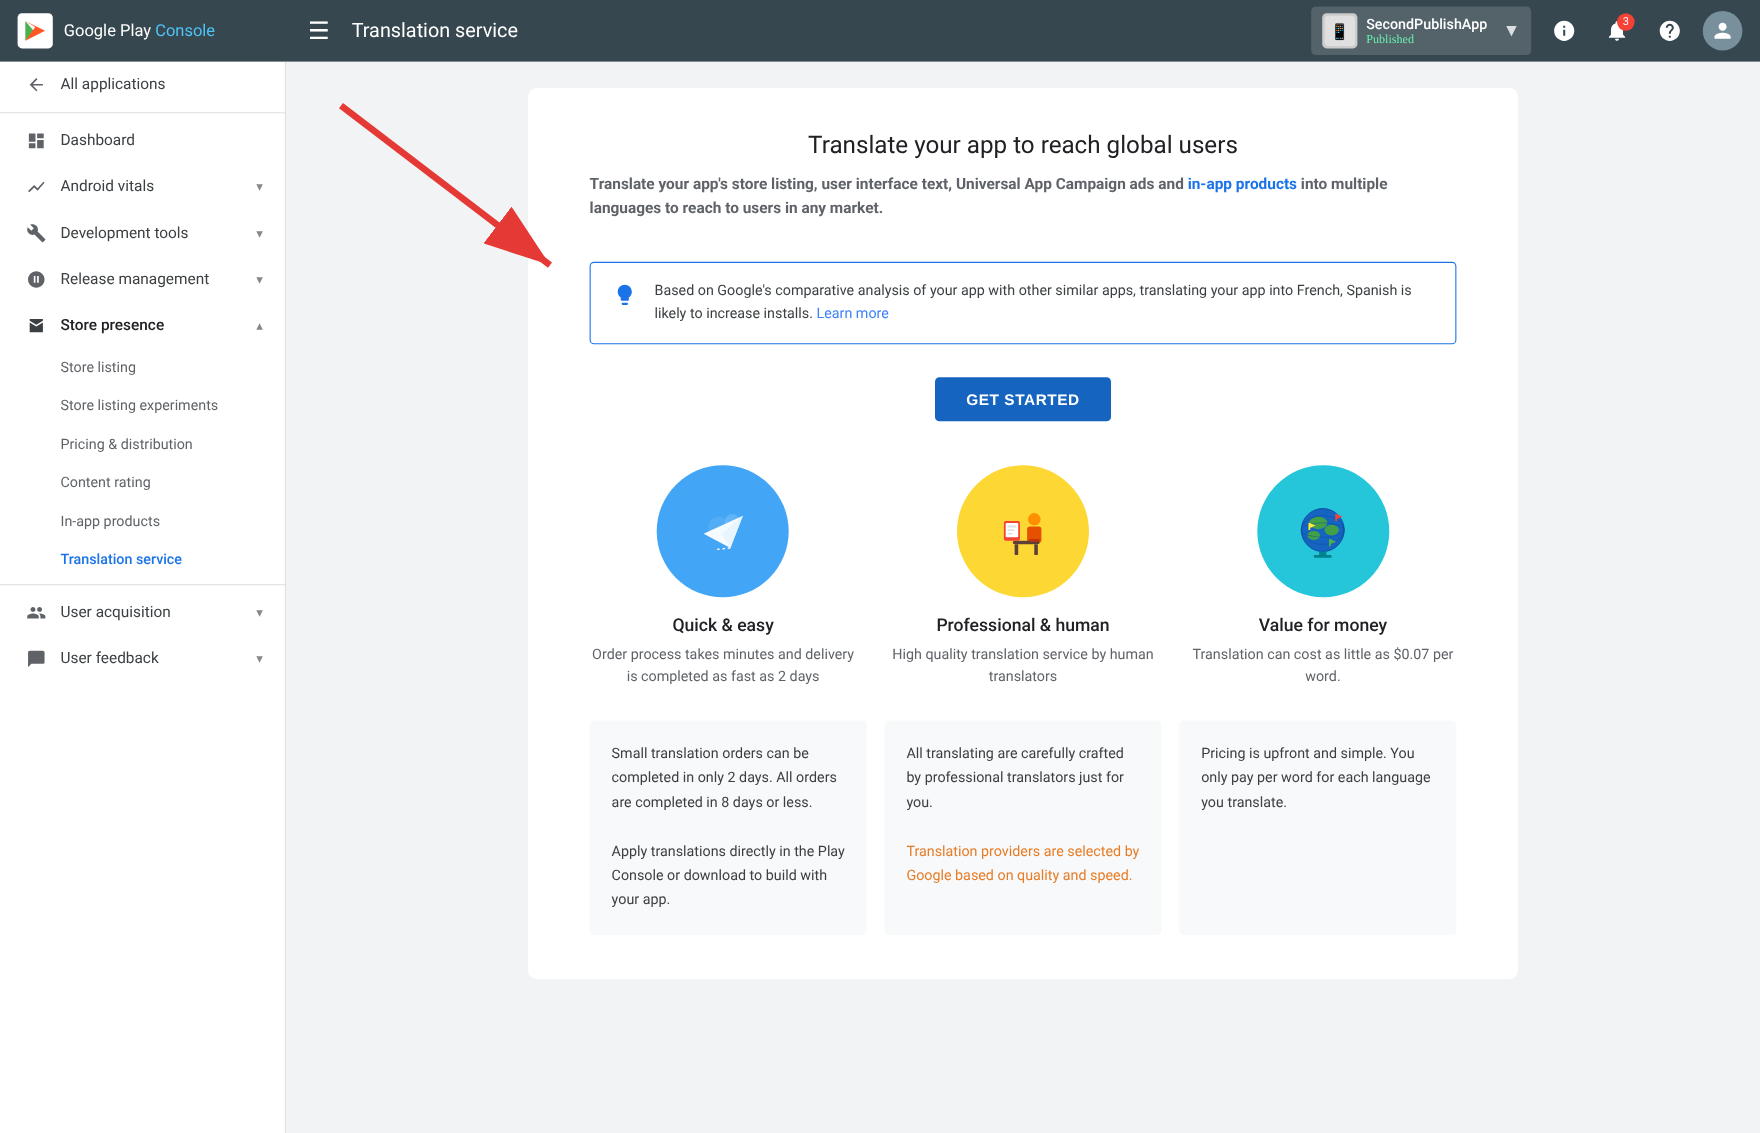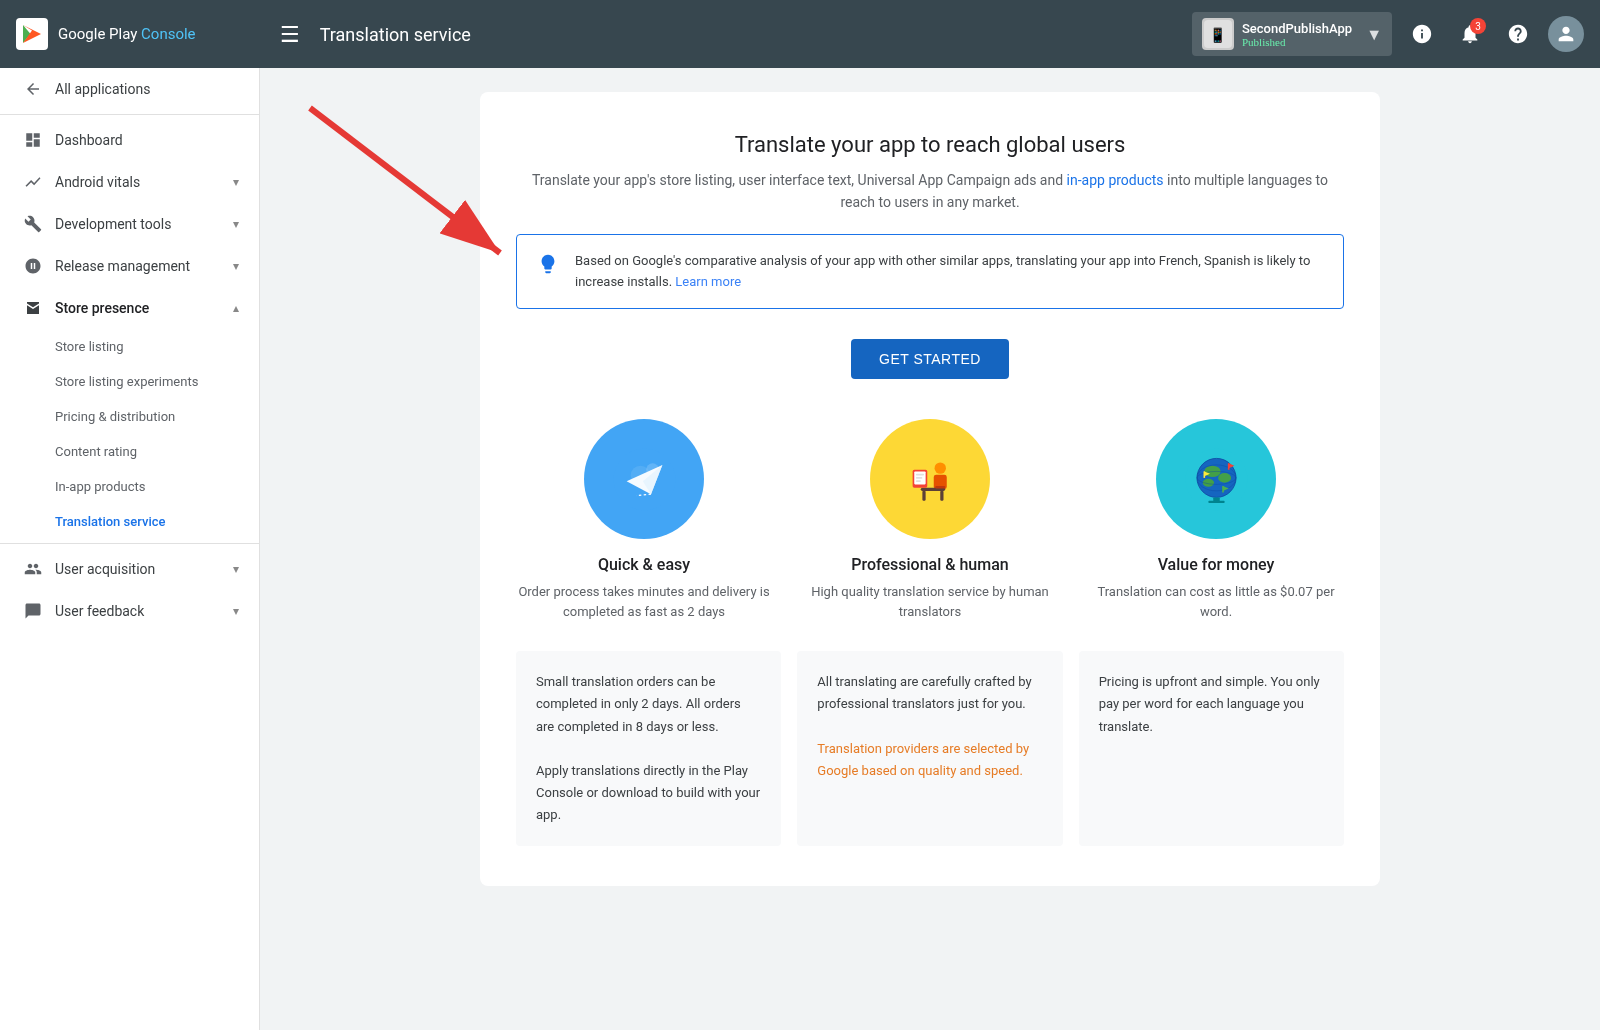--- a/index.html
+++ b/index.html
@@ -1,20 +1,20 @@
 <!DOCTYPE html>
 <html><head>
   <meta charset="utf-8">
   <style>
     * { box-sizing: border-box; margin: 0; padding: 0; }
     body { font-family: 'Roboto', Arial, sans-serif; background: #f1f3f4; display: flex; flex-direction: column; height: 1030px; overflow: hidden; }
 
     
     .top-header {
-      height: 68px;
+      height: 56px;
       background: #37474f;
       display: flex;
       align-items: center;
       padding: 0 16px;
       flex-shrink: 0;
       z-index: 10;
     }
     .top-header .logo-area {
       display: flex;
       align-items: center;
@@ -112,44 +112,45 @@
       position: absolute;
       top: 20px;
       left: 0px;
       width: 300px;
       height: 200px;
       pointer-events: none;
       z-index: 5;
     }
 
     .content-card {
-      background: white; border-radius: 8px; padding: 40px 36px;
+      background: white; border-radius: 8px; padding: 40px 56px;
       max-width: 900px; margin: 0 auto;
     }
     .main-heading {
       text-align: center; font-size: 22px; font-weight: 400; color: #202124;
       margin-bottom: 12px;
     }
     .main-subtext {
-      text-align: center; font-size: 14px; color: #5f6368; line-height: 1.6;
-      margin-bottom: 20px;
+      font-size: 14px; color: #5f6368; line-height: 1.6;
+      margin-bottom: 36px;
+      font-weight: bold;
     }
     .main-subtext a { color: #1a73e8; text-decoration: none; }
     .info-box {
       border: 1px solid #1a73e8; border-radius: 4px;
       padding: 16px 20px; display: flex; gap: 16px; align-items: flex-start;
       margin-bottom: 30px; background: #fff;
     }
     .info-box .info-icon { color: #1a73e8; font-size: 20px; flex-shrink: 0; margin-top: 2px; }
     .info-box .info-text { font-size: 13px; color: #3c4043; line-height: 1.6; }
     .info-box .info-text a { color: #3b82f6; text-decoration: none; }
     .get-started-btn {
       display: block; margin: 0 auto 40px;
       background: #1565c0; color: white; border: none;
-      padding: 12px 28px; border-radius: 4px; font-size: 14px; font-weight: 400;
+      padding: 12px 28px; border-radius: 4px; font-size: 14px; font-weight: 700;
       cursor: pointer; letter-spacing: 0.5px; text-transform: uppercase;
     }
     .features-row {
       display: flex; gap: 30px; margin-bottom: 30px;
     }
     .feature-item {
       flex: 1; text-align: center;
     }
     .feature-icon-circle {
       width: 120px; height: 120px; border-radius: 50%;

